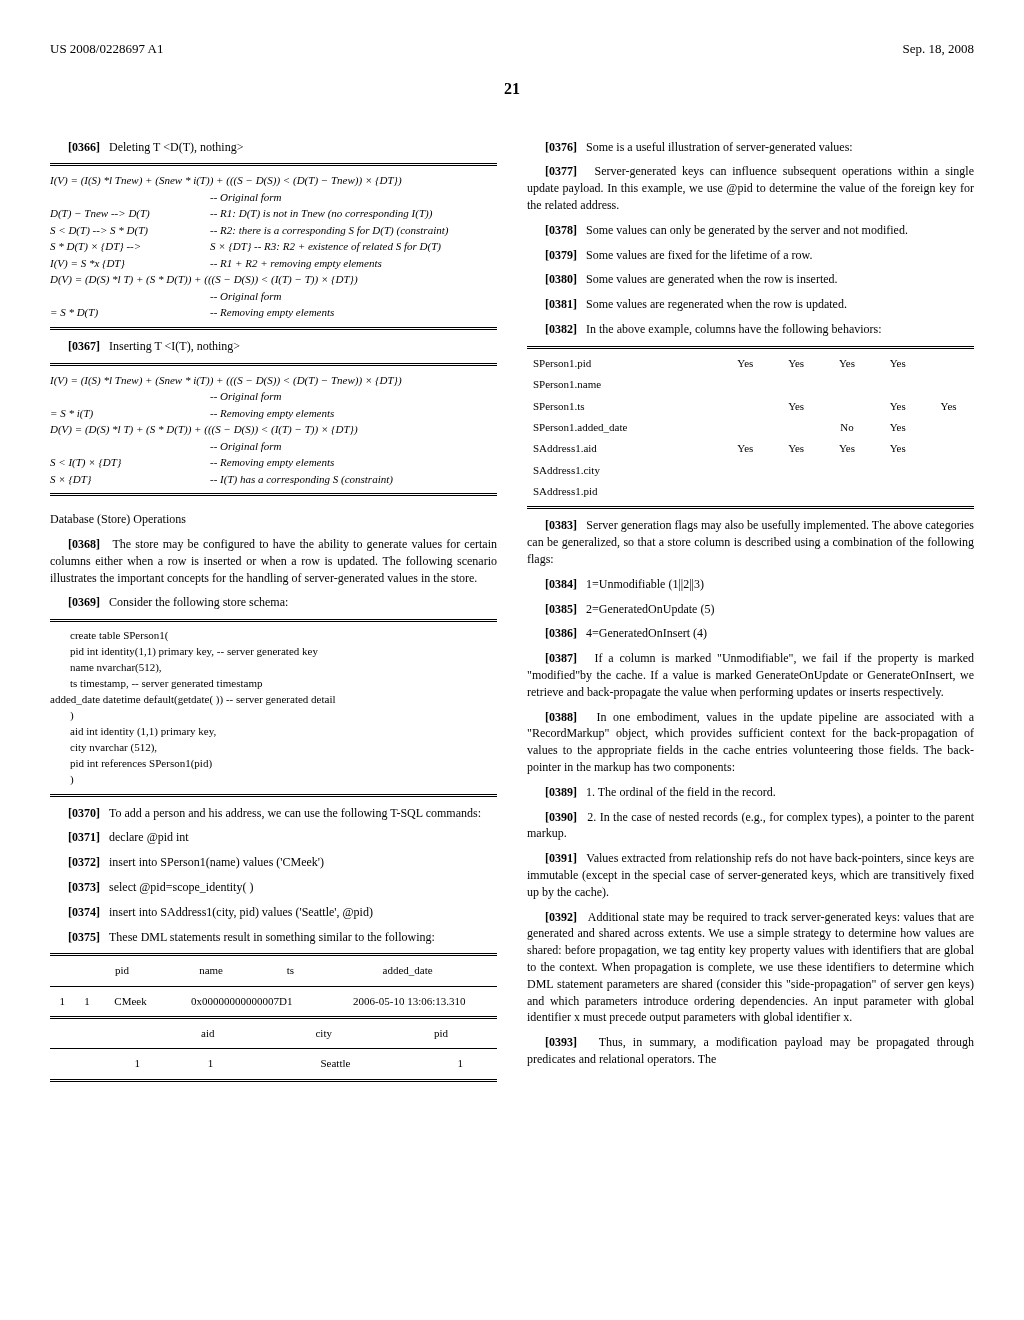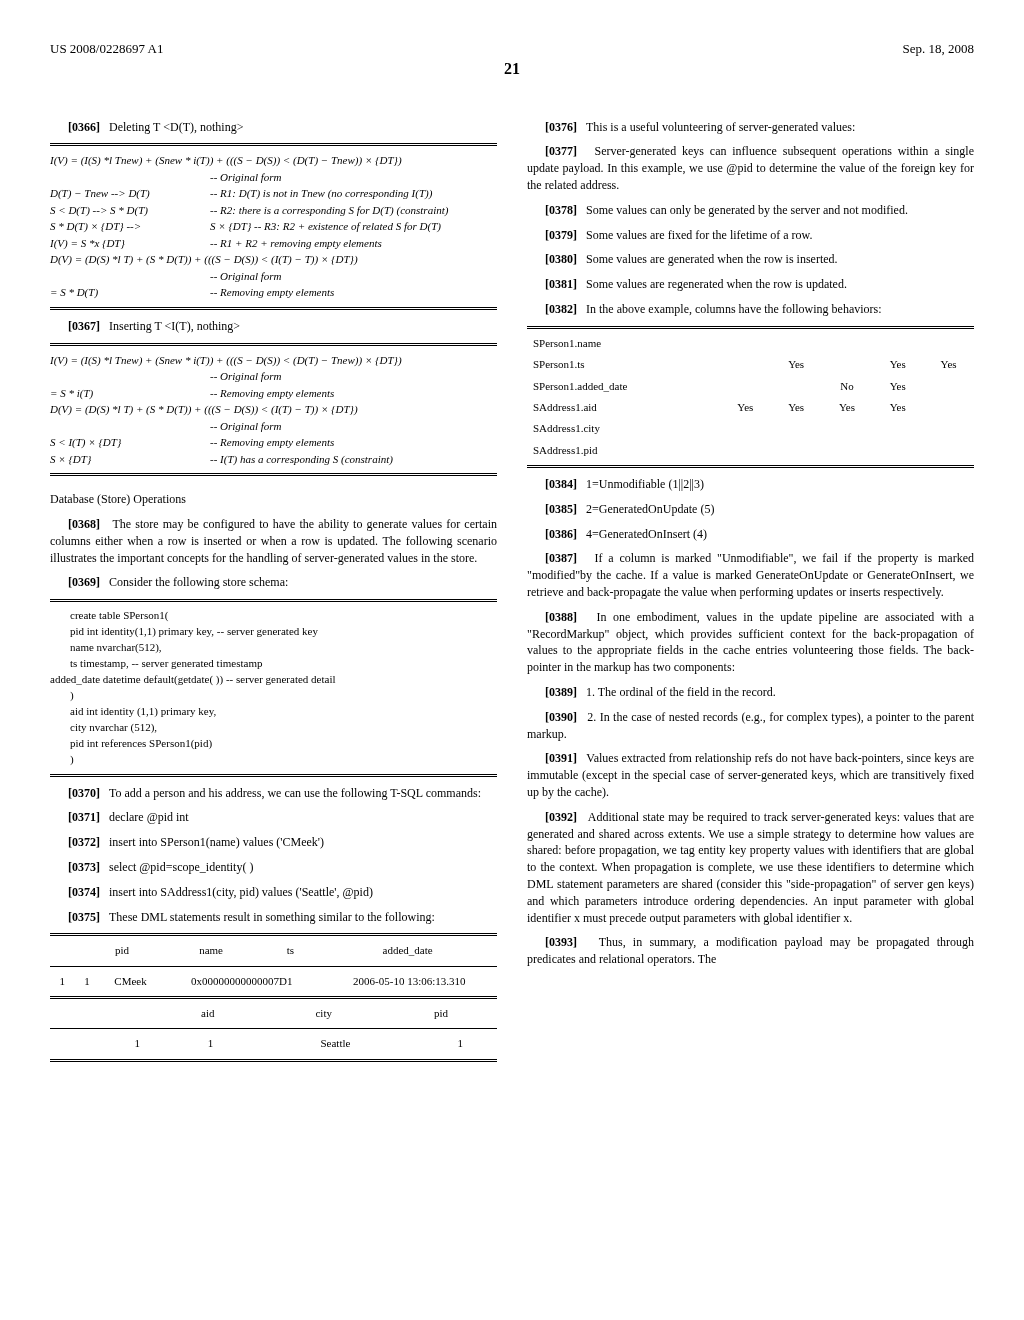--- a/index.html
+++ b/index.html
@@ -9,20 +9,21 @@
     margin: 0;
     padding: 40px 50px;
     width: 1024px;
     box-sizing: border-box;
     background: white;
     color: #000;
   }
   .header {
     display: flex;
     justify-content: space-between;
+    margin-bottom: 20px;
     font-size: 13px;
   }
   .page-num {
     text-align: center;
     font-size: 16px;
     font-weight: bold;
     margin-bottom: 30px;
   }
   .columns {
     display: flex;
@@ -253,33 +254,41 @@
         </tr>
       </tbody>
         </table>
       <div class="thinline"></div>
         <div class="thinline"></div>
     </div>
 
   </div>
 
   <div class="col">
-    <div class="para indent"><span class="para-num">[0376]</span>&nbsp;&nbsp;&nbsp;<span>This is a useful volunteering of server-generated values:</span></div>
+    <div class="para indent"><span class="para-num">[0376]</span>&nbsp;&nbsp;&nbsp;<span>Some is a useful illustration of server-generated values:</span></div>
     <div class="para indent"><span class="para-num">[0377]</span>&nbsp;&nbsp;&nbsp;<span>Server-generated keys can influence subsequent operations within a single update payload. In this example, we use @pid to determine the value of the foreign key for the related address.</span></div>
     <div class="para indent"><span class="para-num">[0378]</span>&nbsp;&nbsp;&nbsp;<span>Some values can only be generated by the server and not modified.</span></div>
     <div class="para indent"><span class="para-num">[0379]</span>&nbsp;&nbsp;&nbsp;<span>Some values are fixed for the lifetime of a row.</span></div>
     <div class="para indent"><span class="para-num">[0380]</span>&nbsp;&nbsp;&nbsp;<span>Some values are generated when the row is inserted.</span></div>
     <div class="para indent"><span class="para-num">[0381]</span>&nbsp;&nbsp;&nbsp;<span>Some values are regenerated when the row is updated.</span></div>
     <div class="para indent"><span class="para-num">[0382]</span>&nbsp;&nbsp;&nbsp;<span>In the above example, columns have the following behaviors:</span></div>
 
     <div class="tbl-wrap">
       <div class="thinline"></div>
         <div class="thinline"></div>
       <table class="data">
         <tbody>
+            <tr>
+              <td class="lalign">SPerson1.pid</td>
+              <td>Yes</td>
+              <td>Yes</td>
+              <td>Yes</td>
+              <td>Yes</td>
+              <td></td>
+            </tr>
         <tr>
               <td class="lalign">SPerson1.name</td>
               <td></td>
               <td></td>
               <td></td>
               <td></td>
               <td></td>
             </tr>
         <tr>
               <td class="lalign">SPerson1.ts</td>
@@ -320,20 +329,21 @@
               <td></td>
               <td></td>
               <td></td>
             </tr>
       </tbody>
         </table>
       <div class="thinline"></div>
         <div class="thinline"></div>
     </div>
 
+    <div class="para indent"><span class="para-num">[0383]</span>&nbsp;&nbsp;&nbsp;<span>Server generation flags may also be usefully implemented. The above categories can be generalized, so that a store column is described using a combination of the following flags:</span></div>
     <div class="para indent"><span class="para-num">[0384]</span>&nbsp;&nbsp;&nbsp;<span>1=Unmodifiable (1||2||3)</span></div>
     <div class="para indent"><span class="para-num">[0385]</span>&nbsp;&nbsp;&nbsp;<span>2=GeneratedOnUpdate (5)</span></div>
     <div class="para indent"><span class="para-num">[0386]</span>&nbsp;&nbsp;&nbsp;<span>4=GeneratedOnInsert (4)</span></div>
     <div class="para indent"><span class="para-num">[0387]</span>&nbsp;&nbsp;&nbsp;<span>If a column is marked "Unmodifiable", we fail if the property is marked "modified"by the cache. If a value is marked GenerateOnUpdate or GenerateOnInsert, we retrieve and back-propagate the value when performing updates or inserts respectively.</span></div>
     <div class="para indent"><span class="para-num">[0388]</span>&nbsp;&nbsp;&nbsp;<span>In one embodiment, values in the update pipeline are associated with a "RecordMarkup" object, which provides sufficient context for the back-propagation of values to the appropriate fields in the cache entries volunteering those fields. The back-pointer in the markup has two components:</span></div>
     <div class="para indent"><span class="para-num">[0389]</span>&nbsp;&nbsp;&nbsp;<span>1. The ordinal of the field in the record.</span></div>
     <div class="para indent"><span class="para-num">[0390]</span>&nbsp;&nbsp;&nbsp;<span>2. In the case of nested records (e.g., for complex types), a pointer to the parent markup.</span></div>
     <div class="para indent"><span class="para-num">[0391]</span>&nbsp;&nbsp;&nbsp;<span>Values extracted from relationship refs do not have back-pointers, since keys are immutable (except in the special case of server-generated keys, which are transitively fixed up by the cache).</span></div>
     <div class="para indent"><span class="para-num">[0392]</span>&nbsp;&nbsp;&nbsp;<span>Additional state may be required to track server-generated keys: values that are generated and shared across extents. We use a simple strategy to determine how values are shared: before propagation, we tag entity key property values with identifiers that are global to the context. When propagation is complete, we use these identifiers to determine which DML statement parameters are shared (consider this "side-propagation" of server gen keys) and which parameters introduce ordering dependencies. An input parameter with global identifier x must precede output parameters with global identifier x.</span></div>
     <div class="para indent"><span class="para-num">[0393]</span>&nbsp;&nbsp;&nbsp;<span>Thus, in summary, a modification payload may be propagated through predicates and relational operators. The</span></div>

